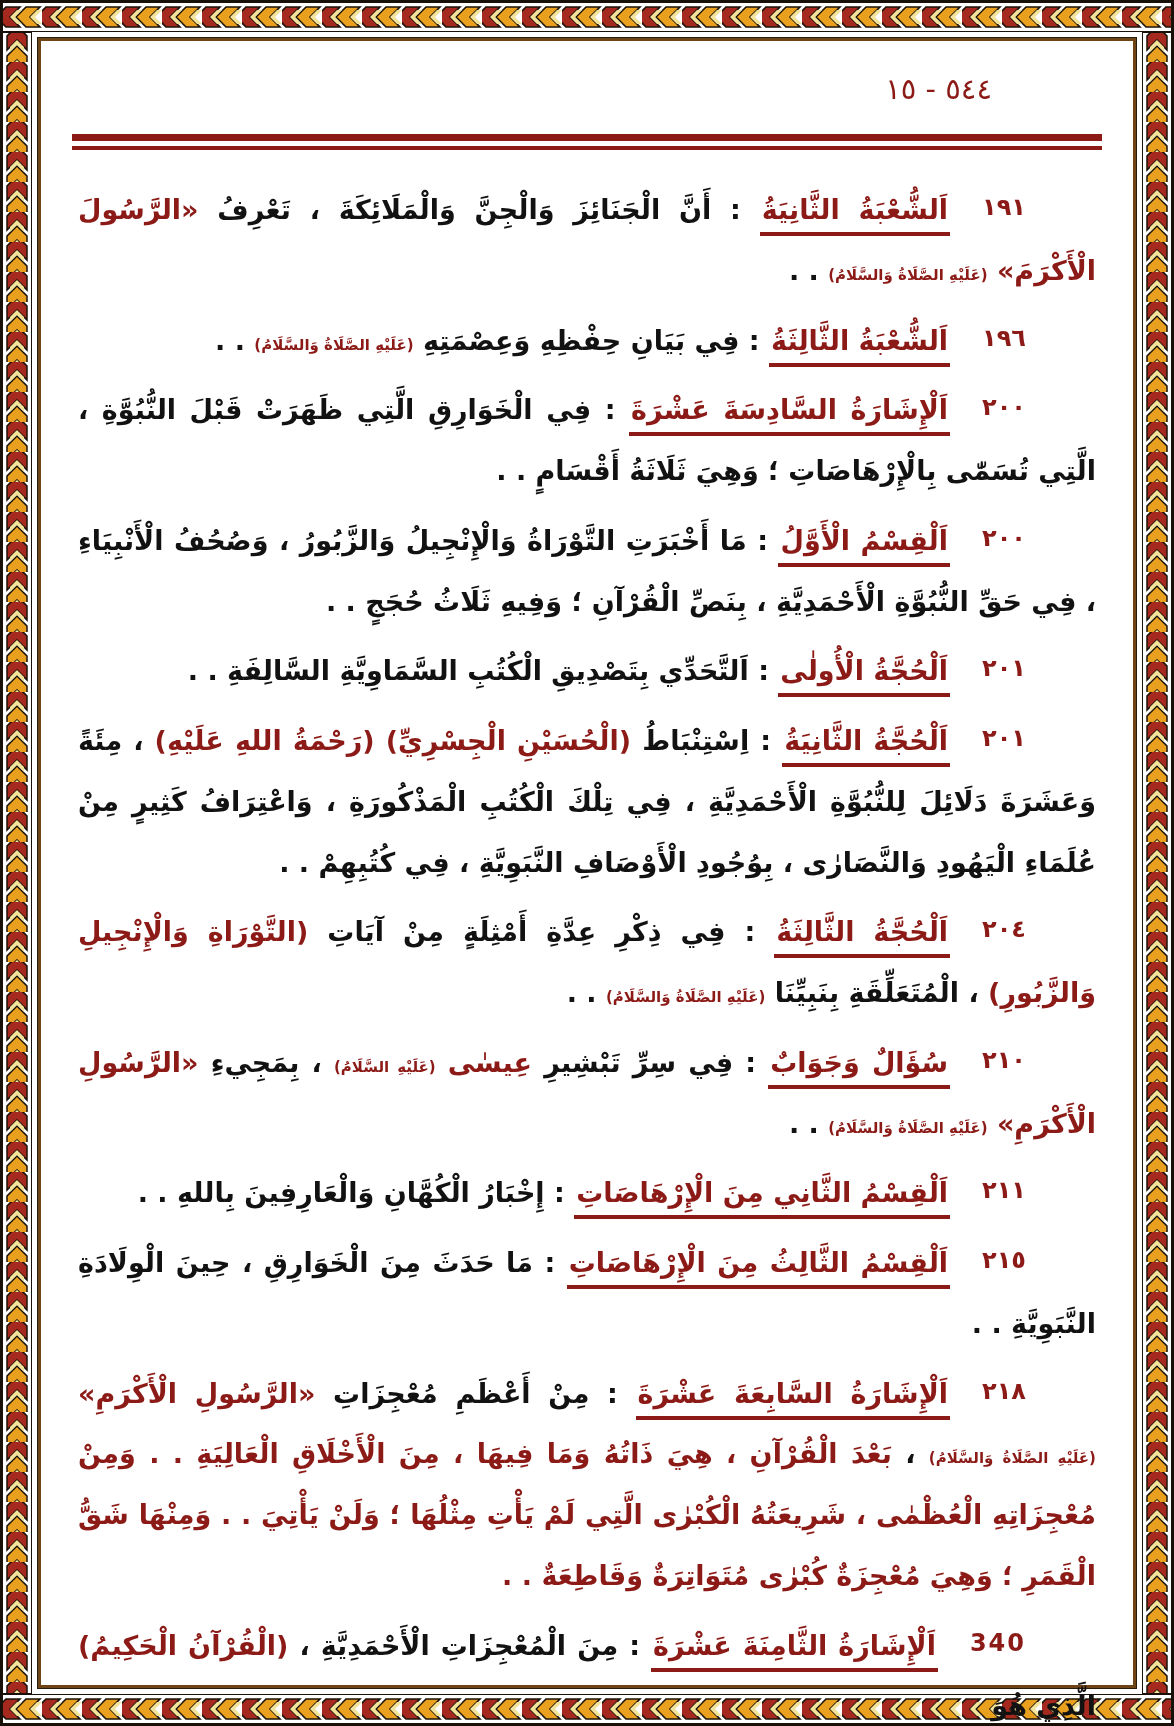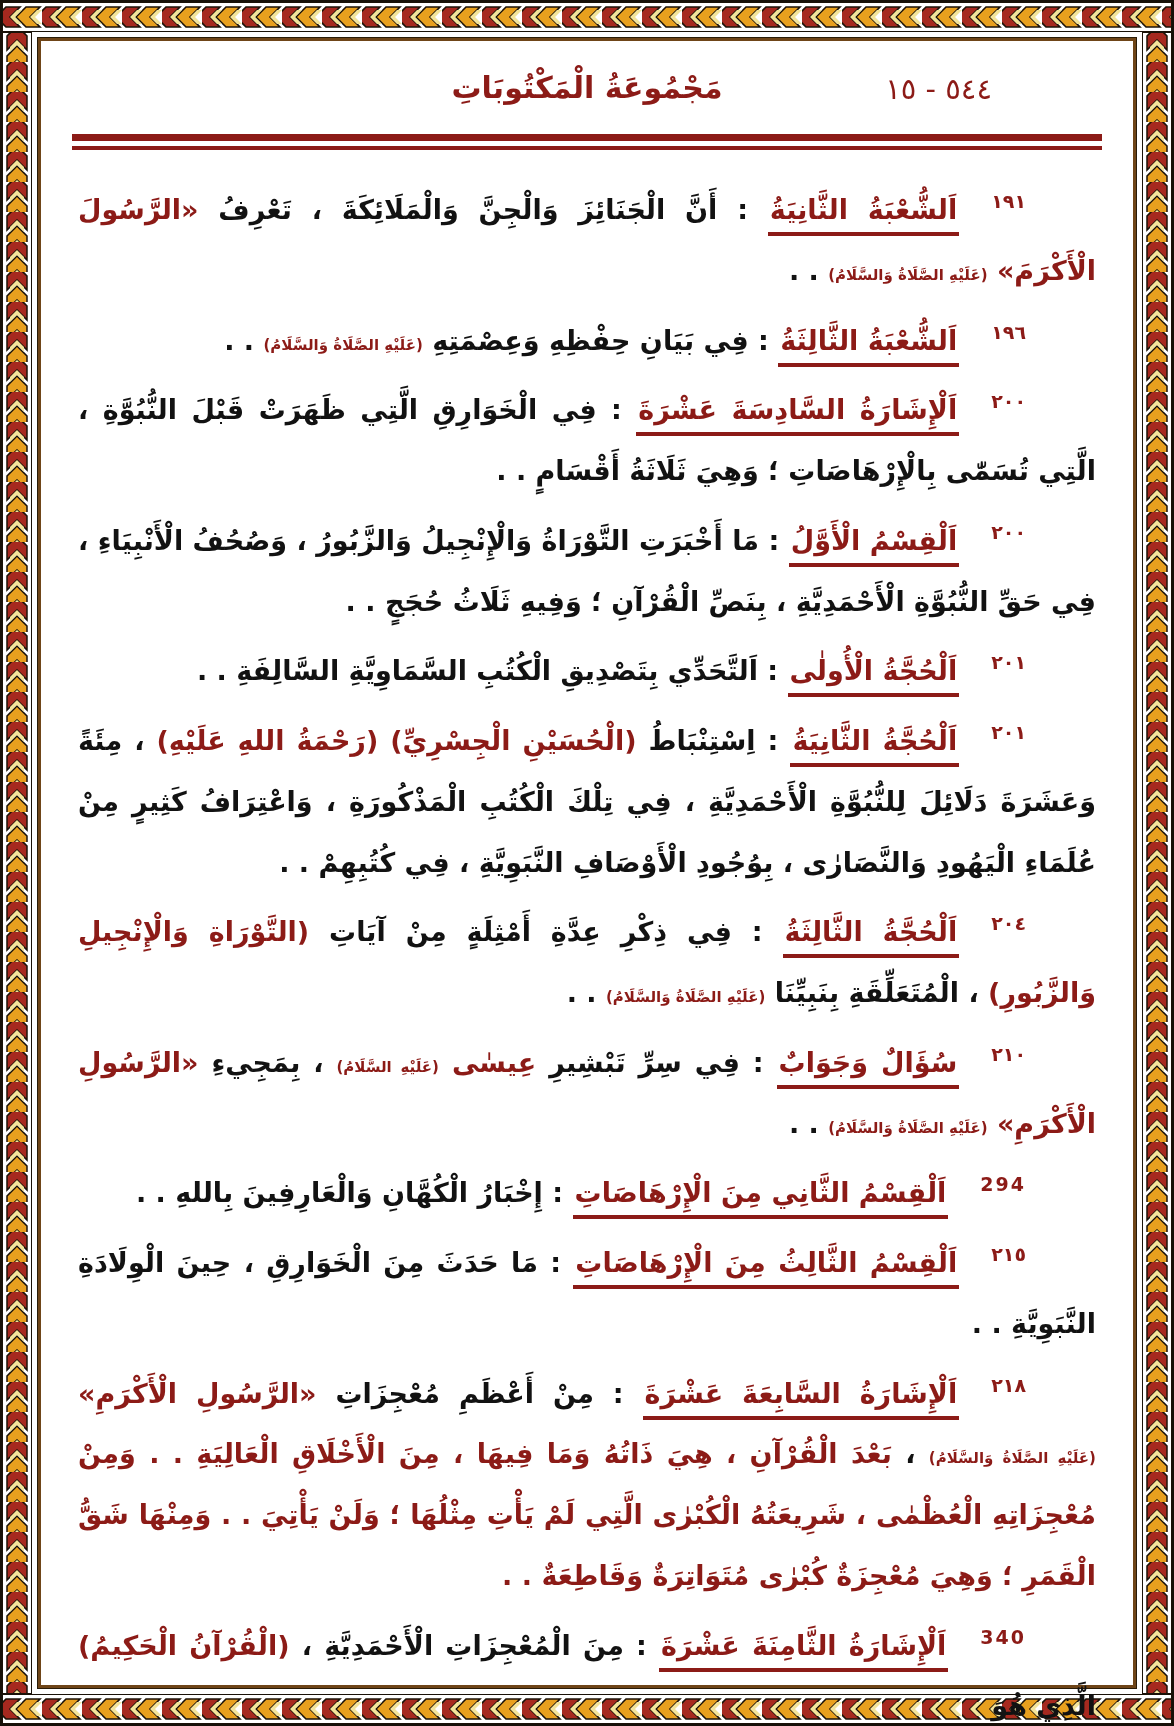--- a/index.html
+++ b/index.html
@@ -39,21 +39,21 @@
     height:5px;margin:16px -6px 30px -6px;
   }
 
   .entry{
     margin:0 0 9px 0;
     font-size:27px;font-weight:bold;color:var(--ink);
     line-height:2.25;text-align:justify;
   }
   .entry::after{content:"";display:block;clear:both;}
   .num{
-    float:right;color:var(--accent);font-size:19px;
+    float:right;color:var(--accent);font-size:24px;
     margin-right:70px;margin-left:32px;letter-spacing:2px;
   }
   .heading{
     color:var(--accent);
     border-bottom:4px solid var(--accent);
     padding:0 2px 7px 2px;
     white-space:nowrap;
   }
   .colon{color:var(--ink);}
   .body-text{color:var(--ink);}
@@ -98,31 +98,30 @@
   <svg class="bstrip b-right" preserveAspectRatio="none">
     <rect x="0" y="0" width="100%" height="100%" fill="url(#chain-v)" stroke="#1a1208" stroke-width="2"></rect>
   </svg>
 
   <div class="outer-hairline"></div>
   <div class="inner-line"></div>
 
   <div class="content">
     <div class="header">
       <div class="page-num">٥٤٤ - ١٥</div>
-      <div class="title">مَجْمُوعَةُ الْمَكْتُوبَاتِ</div>
     </div>
     <div class="rule"></div>
     <div id="entries">
         <p class="entry"><span class="num">١٩١</span><span class="heading">اَلشُّعْبَةُ الثَّانِيَةُ</span><span class="colon"> : </span><span class="body-text">أَنَّ الْجَنَائِزَ وَالْجِنَّ وَالْمَلَائِكَةَ ، تَعْرِفُ</span> <span class="red">«الرَّسُولَ الْأَكْرَمَ»</span> <span class="seal">(عَلَيْهِ الصَّلَاةُ وَالسَّلَامُ)</span> <span class="body-text">. .</span> </p>
         <p class="entry"><span class="num">١٩٦</span><span class="heading">اَلشُّعْبَةُ الثَّالِثَةُ</span><span class="colon"> : </span><span class="body-text">فِي بَيَانِ حِفْظِهِ وَعِصْمَتِهِ</span> <span class="seal">(عَلَيْهِ الصَّلَاةُ وَالسَّلَامُ)</span> <span class="body-text">. .</span> </p>
         <p class="entry"><span class="num">٢٠٠</span><span class="heading">اَلْإِشَارَةُ السَّادِسَةَ عَشْرَةَ</span><span class="colon"> : </span><span class="body-text">فِي الْخَوَارِقِ الَّتِي ظَهَرَتْ قَبْلَ النُّبُوَّةِ ، الَّتِي تُسَمّٰى بِالْإِرْهَاصَاتِ ؛ وَهِيَ ثَلَاثَةُ أَقْسَامٍ . .</span> </p>
         <p class="entry"><span class="num">٢٠٠</span><span class="heading">اَلْقِسْمُ الْأَوَّلُ</span><span class="colon"> : </span><span class="body-text">مَا أَخْبَرَتِ التَّوْرَاةُ وَالْإِنْجِيلُ وَالزَّبُورُ ، وَصُحُفُ الْأَنْبِيَاءِ ، فِي حَقِّ النُّبُوَّةِ الْأَحْمَدِيَّةِ ، بِنَصِّ الْقُرْآنِ ؛ وَفِيهِ ثَلَاثُ حُجَجٍ . .</span> </p>
         <p class="entry"><span class="num">٢٠١</span><span class="heading">اَلْحُجَّةُ الْأُولٰى</span><span class="colon"> : </span><span class="body-text">اَلتَّحَدِّي بِتَصْدِيقِ الْكُتُبِ السَّمَاوِيَّةِ السَّالِفَةِ . .</span> </p>
         <p class="entry"><span class="num">٢٠١</span><span class="heading">اَلْحُجَّةُ الثَّانِيَةُ</span><span class="colon"> : </span><span class="body-text">اِسْتِنْبَاطُ</span> <span class="red">(الْحُسَيْنِ الْجِسْرِيِّ)</span> <span class="red">(رَحْمَةُ اللهِ عَلَيْهِ)</span> <span class="body-text">، مِئَةً وَعَشَرَةَ دَلَائِلَ لِلنُّبُوَّةِ الْأَحْمَدِيَّةِ ، فِي تِلْكَ الْكُتُبِ الْمَذْكُورَةِ ، وَاعْتِرَافُ كَثِيرٍ مِنْ عُلَمَاءِ الْيَهُودِ وَالنَّصَارٰى ، بِوُجُودِ الْأَوْصَافِ النَّبَوِيَّةِ ، فِي كُتُبِهِمْ . .</span> </p>
         <p class="entry"><span class="num">٢٠٤</span><span class="heading">اَلْحُجَّةُ الثَّالِثَةُ</span><span class="colon"> : </span><span class="body-text">فِي ذِكْرِ عِدَّةِ أَمْثِلَةٍ مِنْ آيَاتِ</span> <span class="red">(التَّوْرَاةِ وَالْإِنْجِيلِ وَالزَّبُورِ)</span> <span class="body-text">، الْمُتَعَلِّقَةِ بِنَبِيِّنَا</span> <span class="seal">(عَلَيْهِ الصَّلَاةُ وَالسَّلَامُ)</span> <span class="body-text">. .</span> </p>
         <p class="entry"><span class="num">٢١٠</span><span class="heading">سُؤَالٌ وَجَوَابٌ</span><span class="colon"> : </span><span class="body-text">فِي سِرِّ تَبْشِيرِ</span> <span class="red">عِيسٰى</span> <span class="seal">(عَلَيْهِ السَّلَامُ)</span> <span class="body-text">، بِمَجِيءِ</span> <span class="red">«الرَّسُولِ الْأَكْرَمِ»</span> <span class="seal">(عَلَيْهِ الصَّلَاةُ وَالسَّلَامُ)</span> <span class="body-text">. .</span> </p>
-        <p class="entry"><span class="num">294</span><span class="heading">اَلْقِسْمُ الثَّانِي مِنَ الْإِرْهَاصَاتِ</span><span class="colon"> : </span><span class="body-text">إِخْبَارُ الْكُهَّانِ وَالْعَارِفِينَ بِاللهِ . .</span> </p>
+        <p class="entry"><span class="num">٢١١</span><span class="heading">اَلْقِسْمُ الثَّانِي مِنَ الْإِرْهَاصَاتِ</span><span class="colon"> : </span><span class="body-text">إِخْبَارُ الْكُهَّانِ وَالْعَارِفِينَ بِاللهِ . .</span> </p>
         <p class="entry"><span class="num">٢١٥</span><span class="heading">اَلْقِسْمُ الثَّالِثُ مِنَ الْإِرْهَاصَاتِ</span><span class="colon"> : </span><span class="body-text">مَا حَدَثَ مِنَ الْخَوَارِقِ ، حِينَ الْوِلَادَةِ النَّبَوِيَّةِ . .</span> </p>
         <p class="entry"><span class="num">٢١٨</span><span class="heading">اَلْإِشَارَةُ السَّابِعَةَ عَشْرَةَ</span><span class="colon"> : </span><span class="body-text">مِنْ أَعْظَمِ مُعْجِزَاتِ</span> <span class="red">«الرَّسُولِ الْأَكْرَمِ»</span> <span class="seal">(عَلَيْهِ الصَّلَاةُ وَالسَّلَامُ)</span> <span class="body-text">،</span> <span class="red">بَعْدَ الْقُرْآنِ ، هِيَ ذَاتُهُ وَمَا فِيهَا ، مِنَ الْأَخْلَاقِ الْعَالِيَةِ . . وَمِنْ مُعْجِزَاتِهِ الْعُظْمٰى ، شَرِيعَتُهُ الْكُبْرٰى الَّتِي لَمْ يَأْتِ مِثْلُهَا ؛ وَلَنْ يَأْتِيَ . . وَمِنْهَا شَقُّ الْقَمَرِ ؛ وَهِيَ مُعْجِزَةٌ كُبْرٰى مُتَوَاتِرَةٌ وَقَاطِعَةٌ . .</span> </p>
         <p class="entry"><span class="num">340</span><span class="heading">اَلْإِشَارَةُ الثَّامِنَةَ عَشْرَةَ</span><span class="colon"> : </span><span class="body-text">مِنَ الْمُعْجِزَاتِ الْأَحْمَدِيَّةِ ،</span> <span class="red">(الْقُرْآنُ الْحَكِيمُ)</span> <span class="body-text">الَّذِي هُوَ</span> </p>
       </div>
   </div>
 </div>
 
 </body></html>

